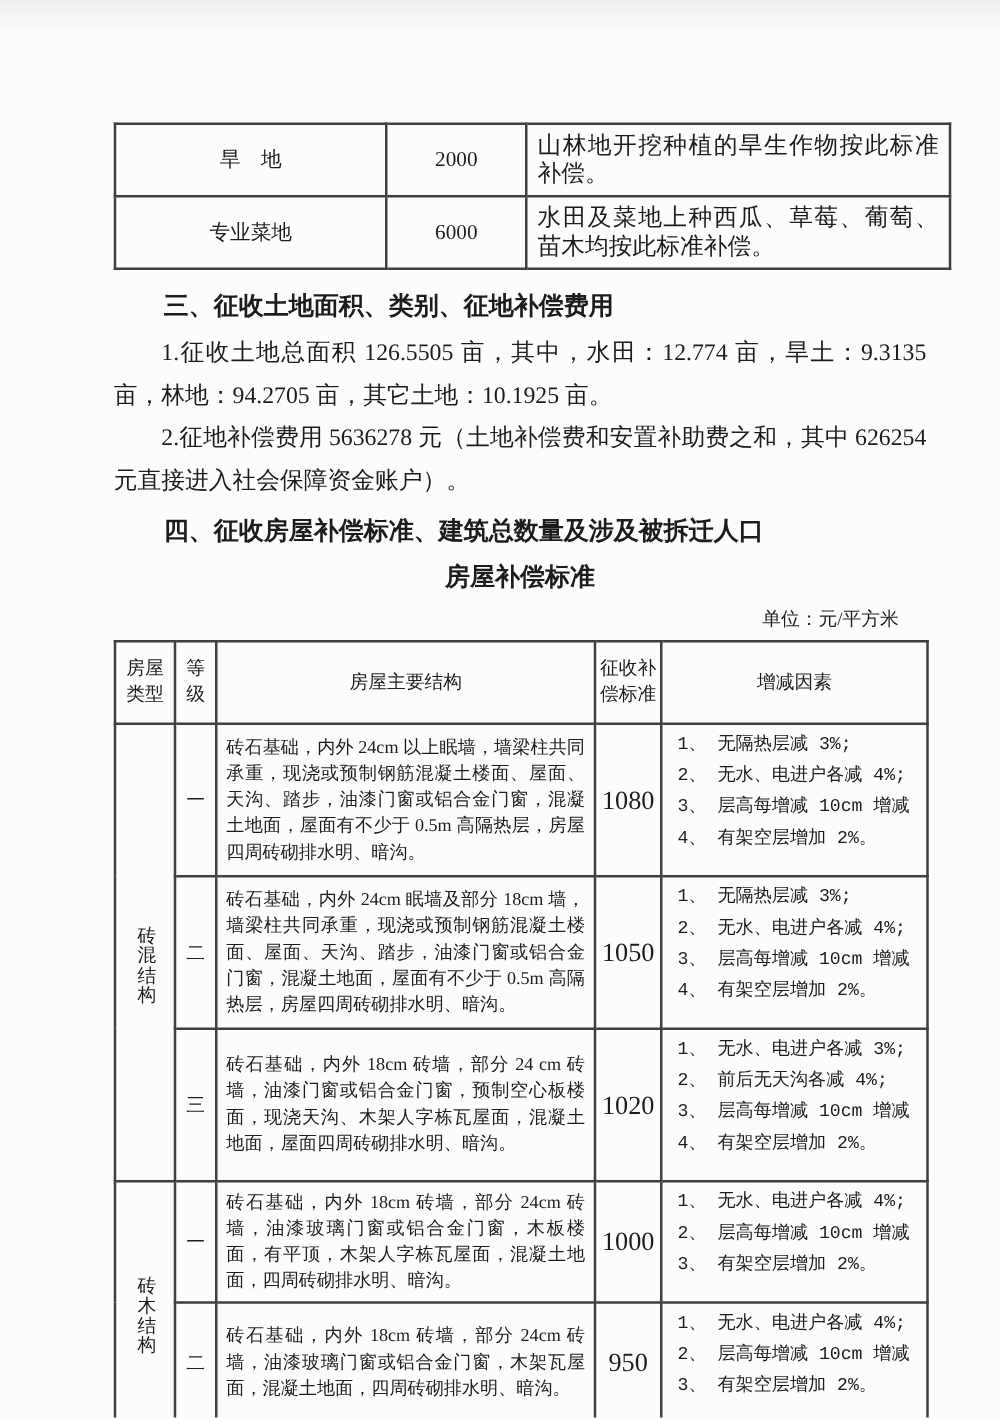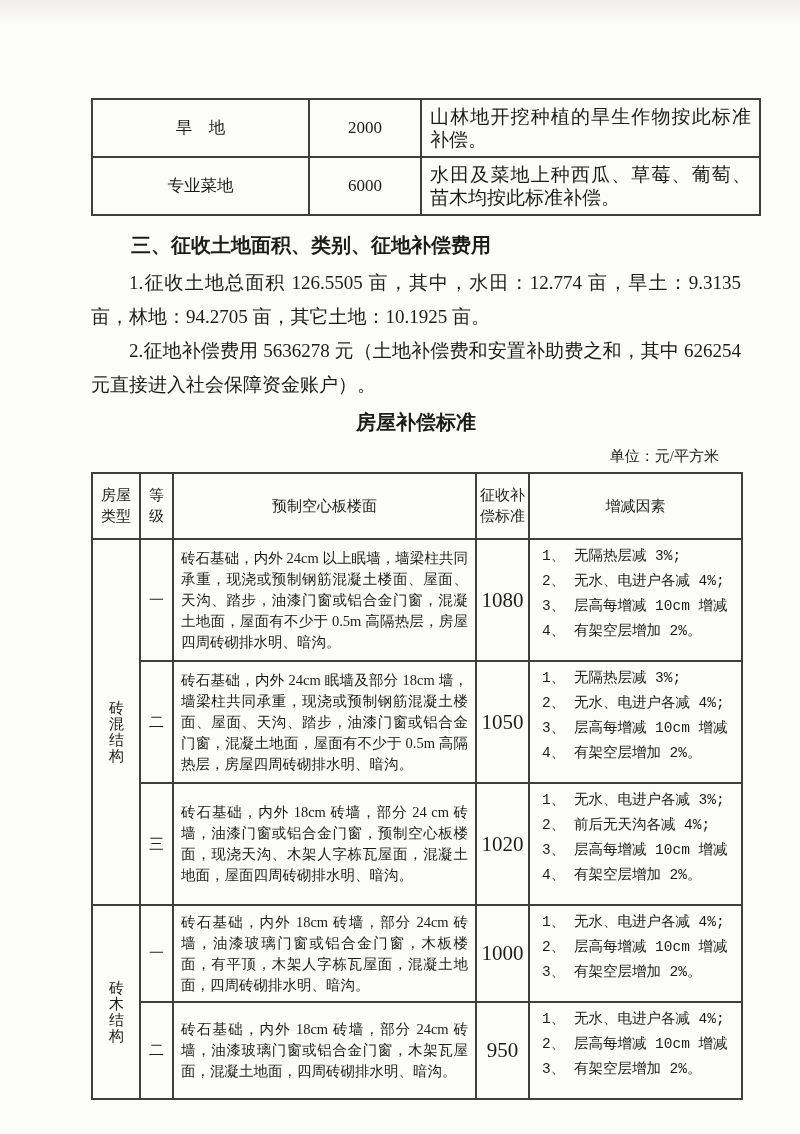--- a/index.html
+++ b/index.html
@@ -68,36 +68,37 @@
         <td class="price">6000</td>
         <td class="note">水田及菜地上种西瓜、草莓、葡萄、苗木均按此标准补偿。</td>
       </tr>
     </tbody>
       </table>
 
     <div class="sec-heading">三、征收土地面积、类别、征地补偿费用</div>
     <p class="para">1.征收土地总面积 126.5505 亩，其中，水田：12.774 亩，旱土：9.3135 亩，林地：94.2705 亩，其它土地：10.1925 亩。</p>
     <p class="para">2.征地补偿费用 5636278 元（土地补偿费和安置补助费之和，其中 626254 元直接进入社会保障资金账户）。</p>
 
+    <div class="sec-heading" style="margin-top:8px;">四、征收房屋补偿标准、建筑总数量及涉及被拆迁人口</div>
     <div class="sub-title">房屋补偿标准</div>
     <div class="unit-label">单位：元/平方米</div>
 
     <table class="house-table">
       <colgroup>
         <col style="width:48px">
           <col style="width:33px">
           <col style="width:303px">
           <col style="width:53px">
           <col style="width:213px">
       </colgroup>
       <tbody>
           <tr class="hdr">
         <th>房屋类型</th>
         <th>等级</th>
-        <th>预制空心板楼面</th>
+        <th>房屋主要结构</th>
         <th>征收补偿标准</th>
         <th>增减因素</th>
       </tr>
 
       <tr class="r1">
         <td class="type-cell" rowspan="3">
           <span class="vert">砖混结构</span>
         </td>
         <td class="grade-cell">一</td>
         <td class="structure-cell">砖石基础，内外 24cm 以上眠墙，墙梁柱共同承重，现浇或预制钢筋混凝土楼面、屋面、天沟、踏步，油漆门窗或铝合金门窗，混凝土地面，屋面有不少于 0.5m 高隔热层，房屋四周砖砌排水明、暗沟。</td>

